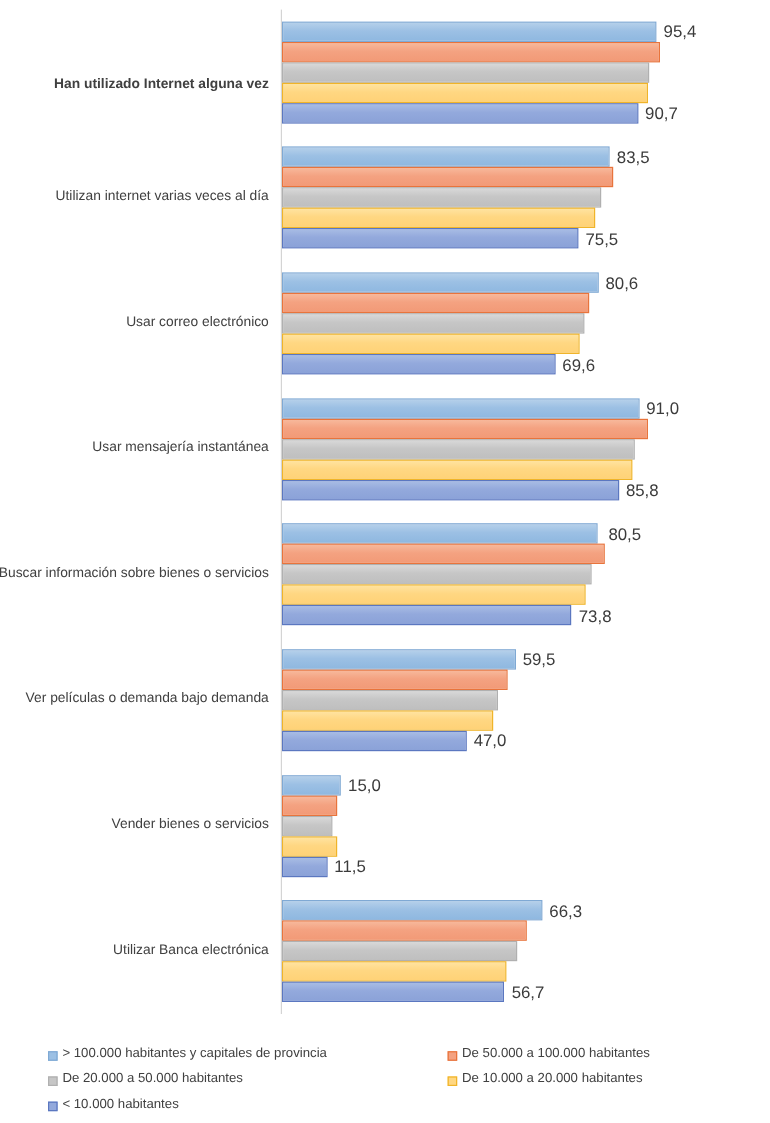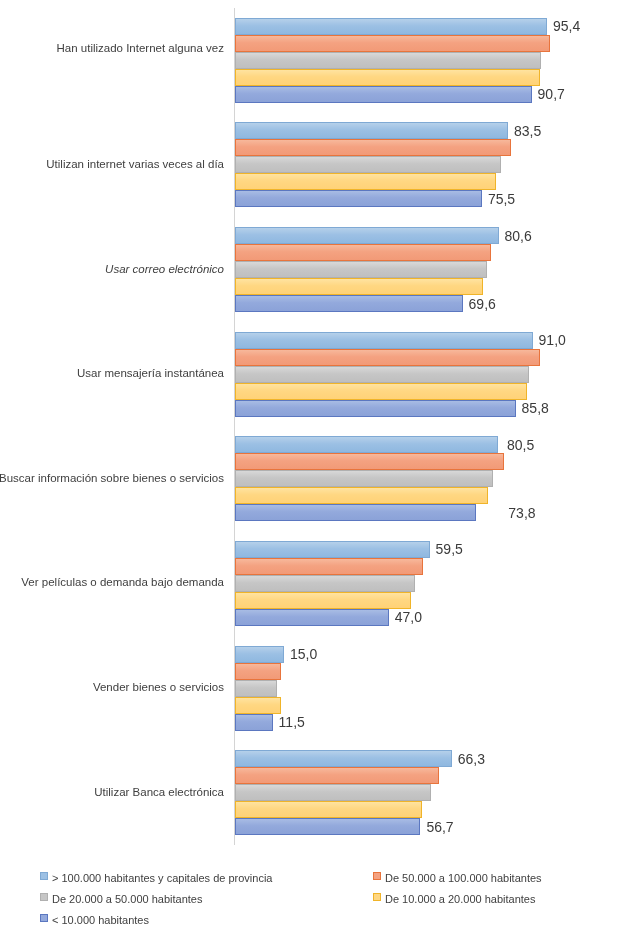--- a/index.html
+++ b/index.html
@@ -89,21 +89,21 @@
     top: 872px;
     width: 580px;
   }
   .legend-row {
     position: relative;
     height: 21px;
   }
   .legend-item {
     position: absolute;
     display: flex;
-    align-items: flex-start;
+    align-items: flex-end;
     font-size: 11px;
     color: #404040;
     white-space: nowrap;
   }
   .legend-item.col-a { left: 0px; }
   .legend-item.col-b { left: 333px; }
   .legend-swatch {
     width: 8px;
     height: 8px;
     margin-right: 4px;
@@ -115,21 +115,21 @@
 </style>
 </head>
 <body>
 
 <div id="chart-root">
 
   <div class="plot-area">
     <div class="axis-line"></div>
     <div id="groups-host">
         <div class="cat-group" style="top: 0px; height: 104.625px;">
-          <div class="cat-label" style="top: 34px;">Han utilizado Internet alguna vez</div>
+          <div class="cat-label" style="top: 56px; font-weight: bold;">Han utilizado Internet alguna vez</div>
           <div class="bar-row" style="top: 9.8125px; width: 400px;">
             <div class="bar s0" title="&gt; 100.000 habitantes y capitales de provincia: 95,4" style="width: 311.958px;"></div>
             <div class="bar-value" style="left: 311.958px;">95,4</div>
           </div>
           <div class="bar-row" style="top: 26.8125px; width: 400px;">
             <div class="bar s1" title="De 50.000 a 100.000 habitantes: 96.3" style="width: 314.901px;"></div>
           </div>
           <div class="bar-row" style="top: 43.8125px; width: 400px;">
             <div class="bar s2" title="De 20.000 a 50.000 habitantes: 93.6" style="width: 306.072px;"></div>
           </div>
@@ -155,21 +155,21 @@
           </div>
           <div class="bar-row" style="top: 60.8125px; width: 400px;">
             <div class="bar s3" title="De 10.000 a 20.000 habitantes: 79.9" style="width: 261.273px;"></div>
           </div>
           <div class="bar-row" style="top: 77.8125px; width: 400px;">
             <div class="bar s4" title="&lt; 10.000 habitantes: 75,5" style="width: 246.885px;"></div>
             <div class="bar-value" style="left: 246.885px;">75,5</div>
           </div>
         </div>
         <div class="cat-group" style="top: 209.25px; height: 104.625px;">
-          <div class="cat-label" style="top: 45.3125px; font-style: italic;">Usar correo electrónico</div>
+          <div class="cat-label" style="top: 45.3125px;">Usar correo electrónico</div>
           <div class="bar-row" style="top: 9.8125px; width: 400px;">
             <div class="bar s0" title="&gt; 100.000 habitantes y capitales de provincia: 80,6" style="width: 263.562px;"></div>
             <div class="bar-value" style="left: 263.562px;">80,6</div>
           </div>
           <div class="bar-row" style="top: 26.8125px; width: 400px;">
             <div class="bar s1" title="De 50.000 a 100.000 habitantes: 78.2" style="width: 255.714px;"></div>
           </div>
           <div class="bar-row" style="top: 43.8125px; width: 400px;">
             <div class="bar s2" title="De 20.000 a 50.000 habitantes: 77" style="width: 251.79px;"></div>
           </div>
@@ -211,21 +211,21 @@
             <div class="bar s1" title="De 50.000 a 100.000 habitantes: 82.2" style="width: 268.794px;"></div>
           </div>
           <div class="bar-row" style="top: 43.8125px; width: 400px;">
             <div class="bar s2" title="De 20.000 a 50.000 habitantes: 78.8" style="width: 257.676px;"></div>
           </div>
           <div class="bar-row" style="top: 60.8125px; width: 400px;">
             <div class="bar s3" title="De 10.000 a 20.000 habitantes: 77.4" style="width: 253.098px;"></div>
           </div>
           <div class="bar-row" style="top: 77.8125px; width: 400px;">
             <div class="bar s4" title="&lt; 10.000 habitantes: 73,8" style="width: 241.326px;"></div>
-            <div class="bar-value" style="left: 241.326px; margin-left: 26px;">73,8</div>
+            <div class="bar-value" style="left: 241.326px;">73,8</div>
           </div>
         </div>
         <div class="cat-group" style="top: 523.125px; height: 104.625px;">
           <div class="cat-label" style="top: 45.3125px;">Ver películas o demanda bajo demanda</div>
           <div class="bar-row" style="top: 9.8125px; width: 400px;">
             <div class="bar s0" title="&gt; 100.000 habitantes y capitales de provincia: 59,5" style="width: 194.565px;"></div>
             <div class="bar-value" style="left: 194.565px;">59,5</div>
           </div>
           <div class="bar-row" style="top: 26.8125px; width: 400px;">
             <div class="bar s1" title="De 50.000 a 100.000 habitantes: 57.5" style="width: 188.025px;"></div>

